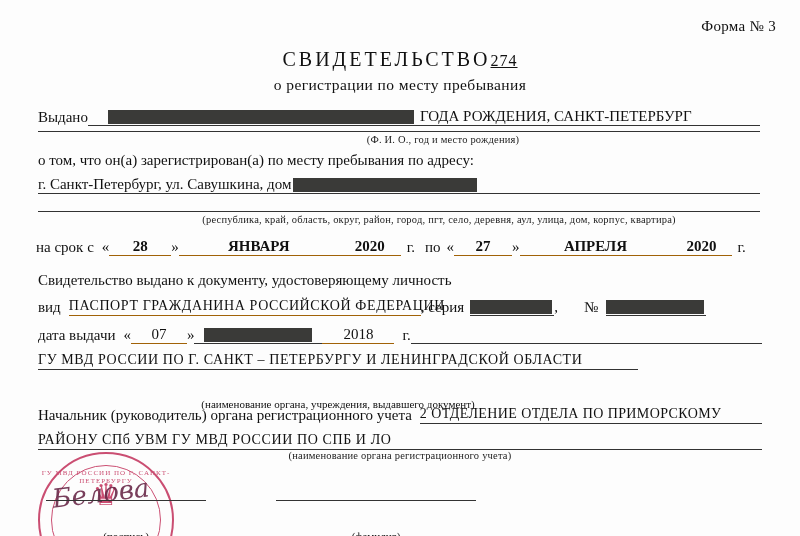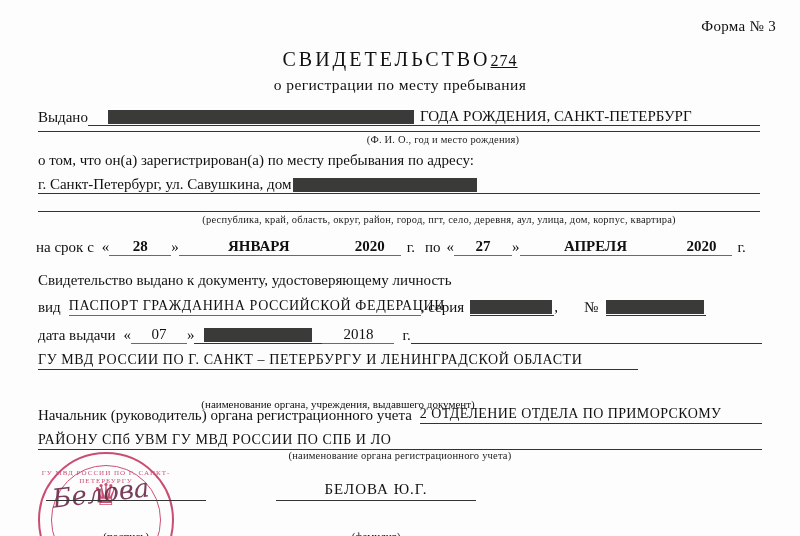--- a/index.html
+++ b/index.html
@@ -279,16 +279,15 @@
     <div class="stamp-eagle">♛</div>
 
   </div>
 
   <div class="signature">Белова</div>
 
   <div class="sig-line" style="left:46px; top:500px; width:160px;"></div>
   <div class="cap" style="left:46px; top:502px; width:160px;">(подпись)</div>
 
   <div class="sig-line" style="left:276px; top:500px; width:200px;"></div>
-  <div class="name-fam" style="left:276px; top:481px; width:200px; text-align:center;">БЕЛОВА Ю.Г.</div>
   <div class="cap" style="left:276px; top:502px; width:200px;">(фамилия)</div>
 
 </div>
 
 </body></html>

